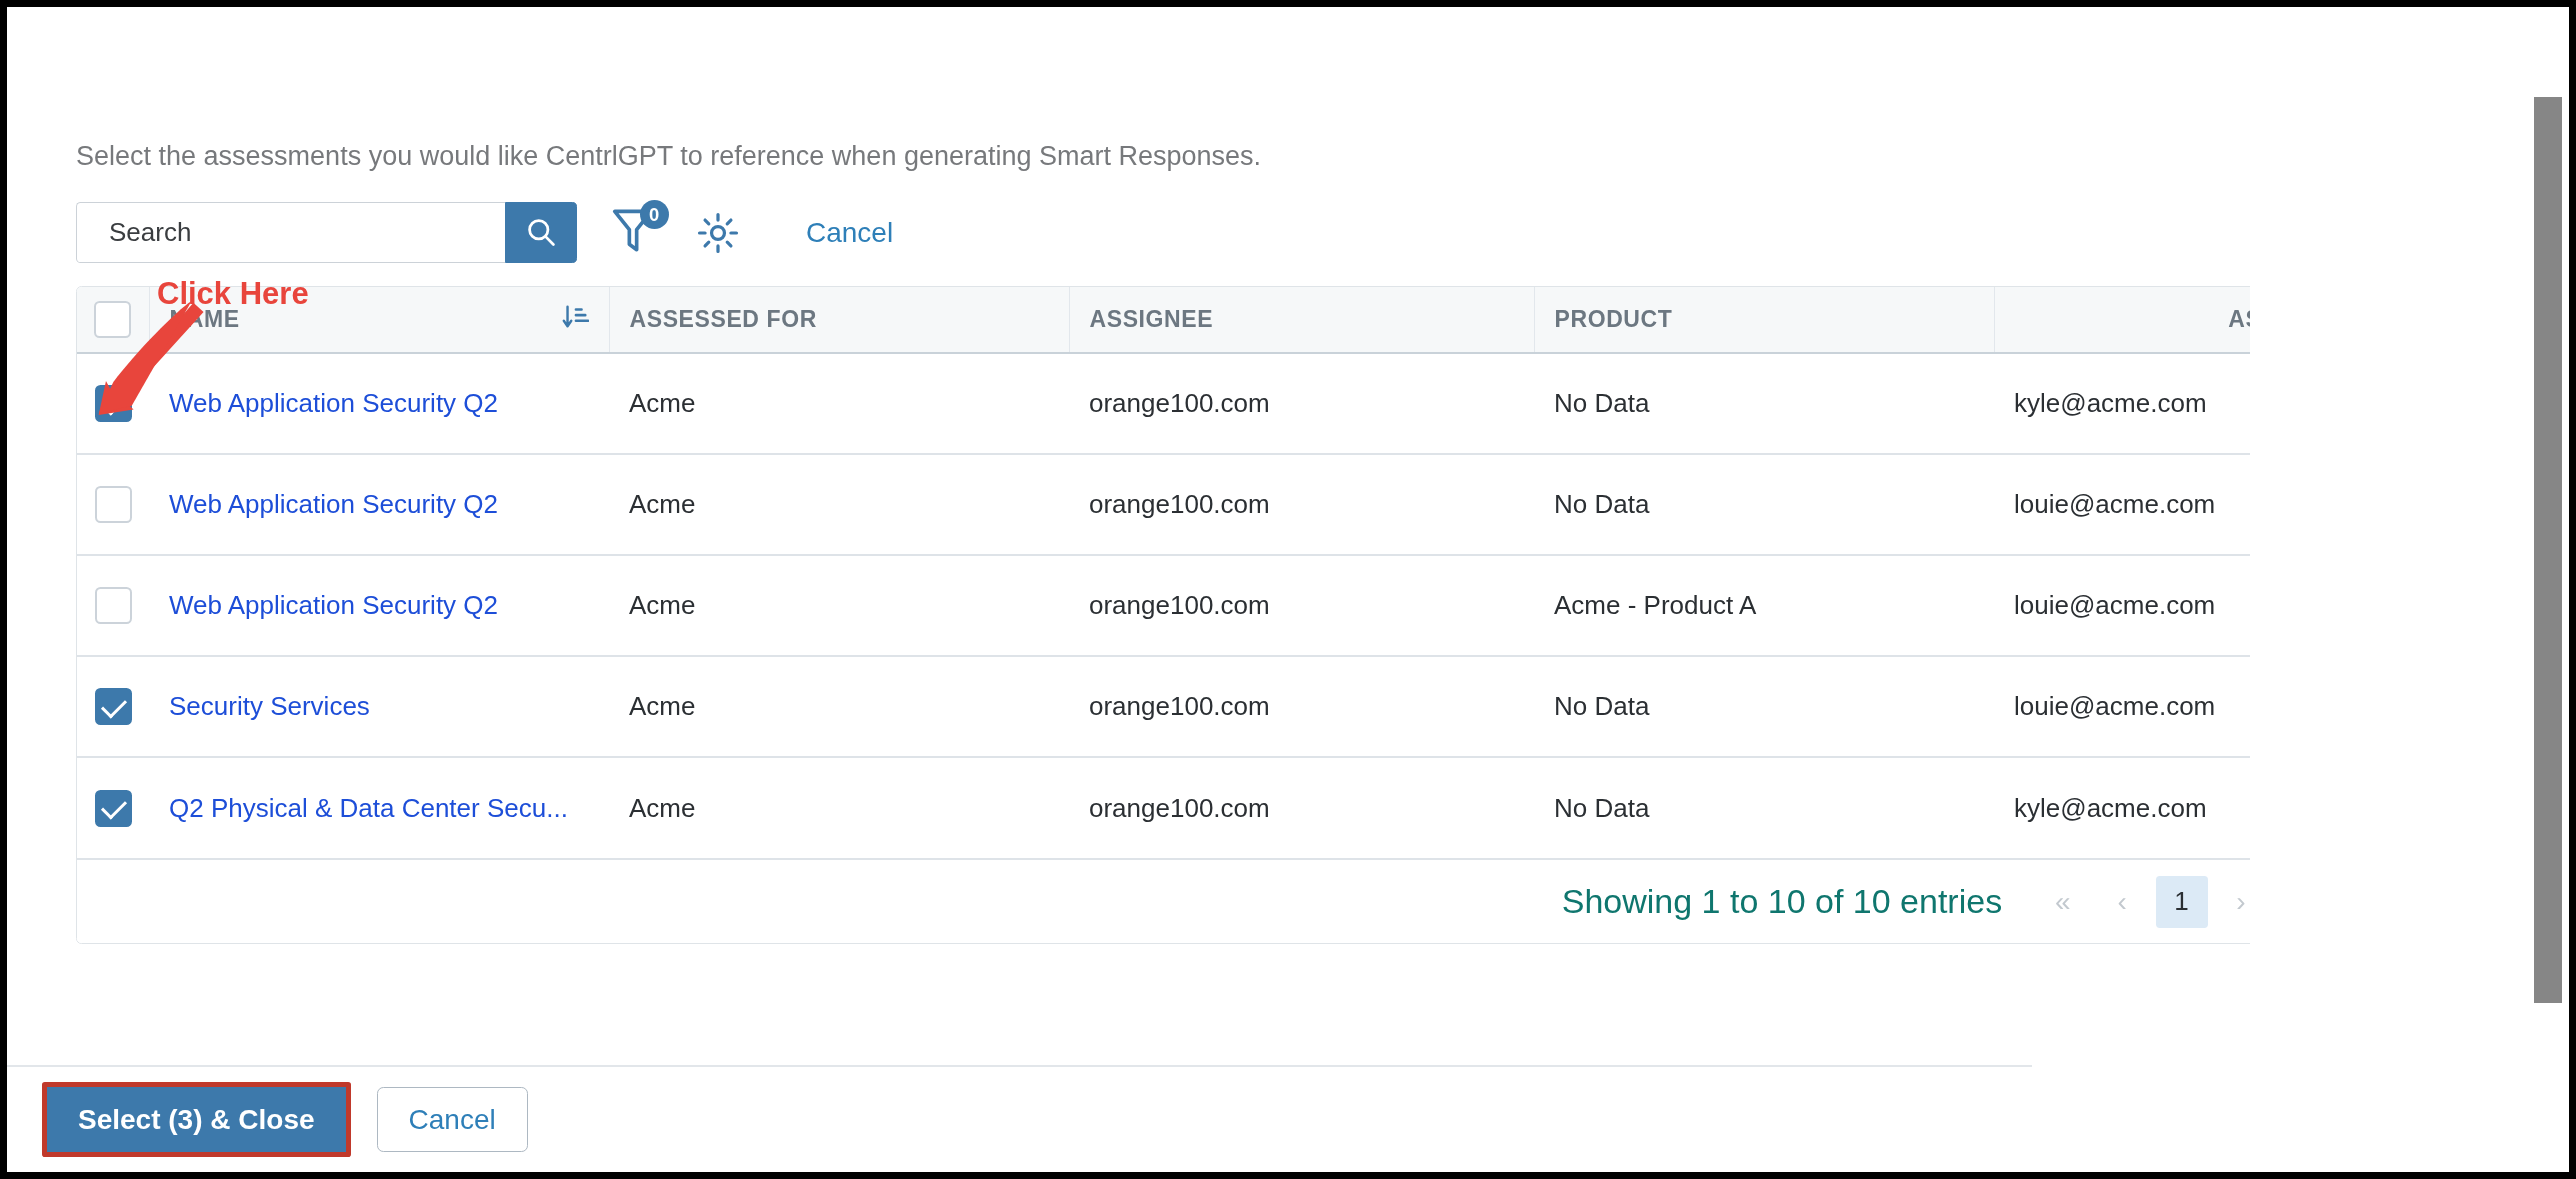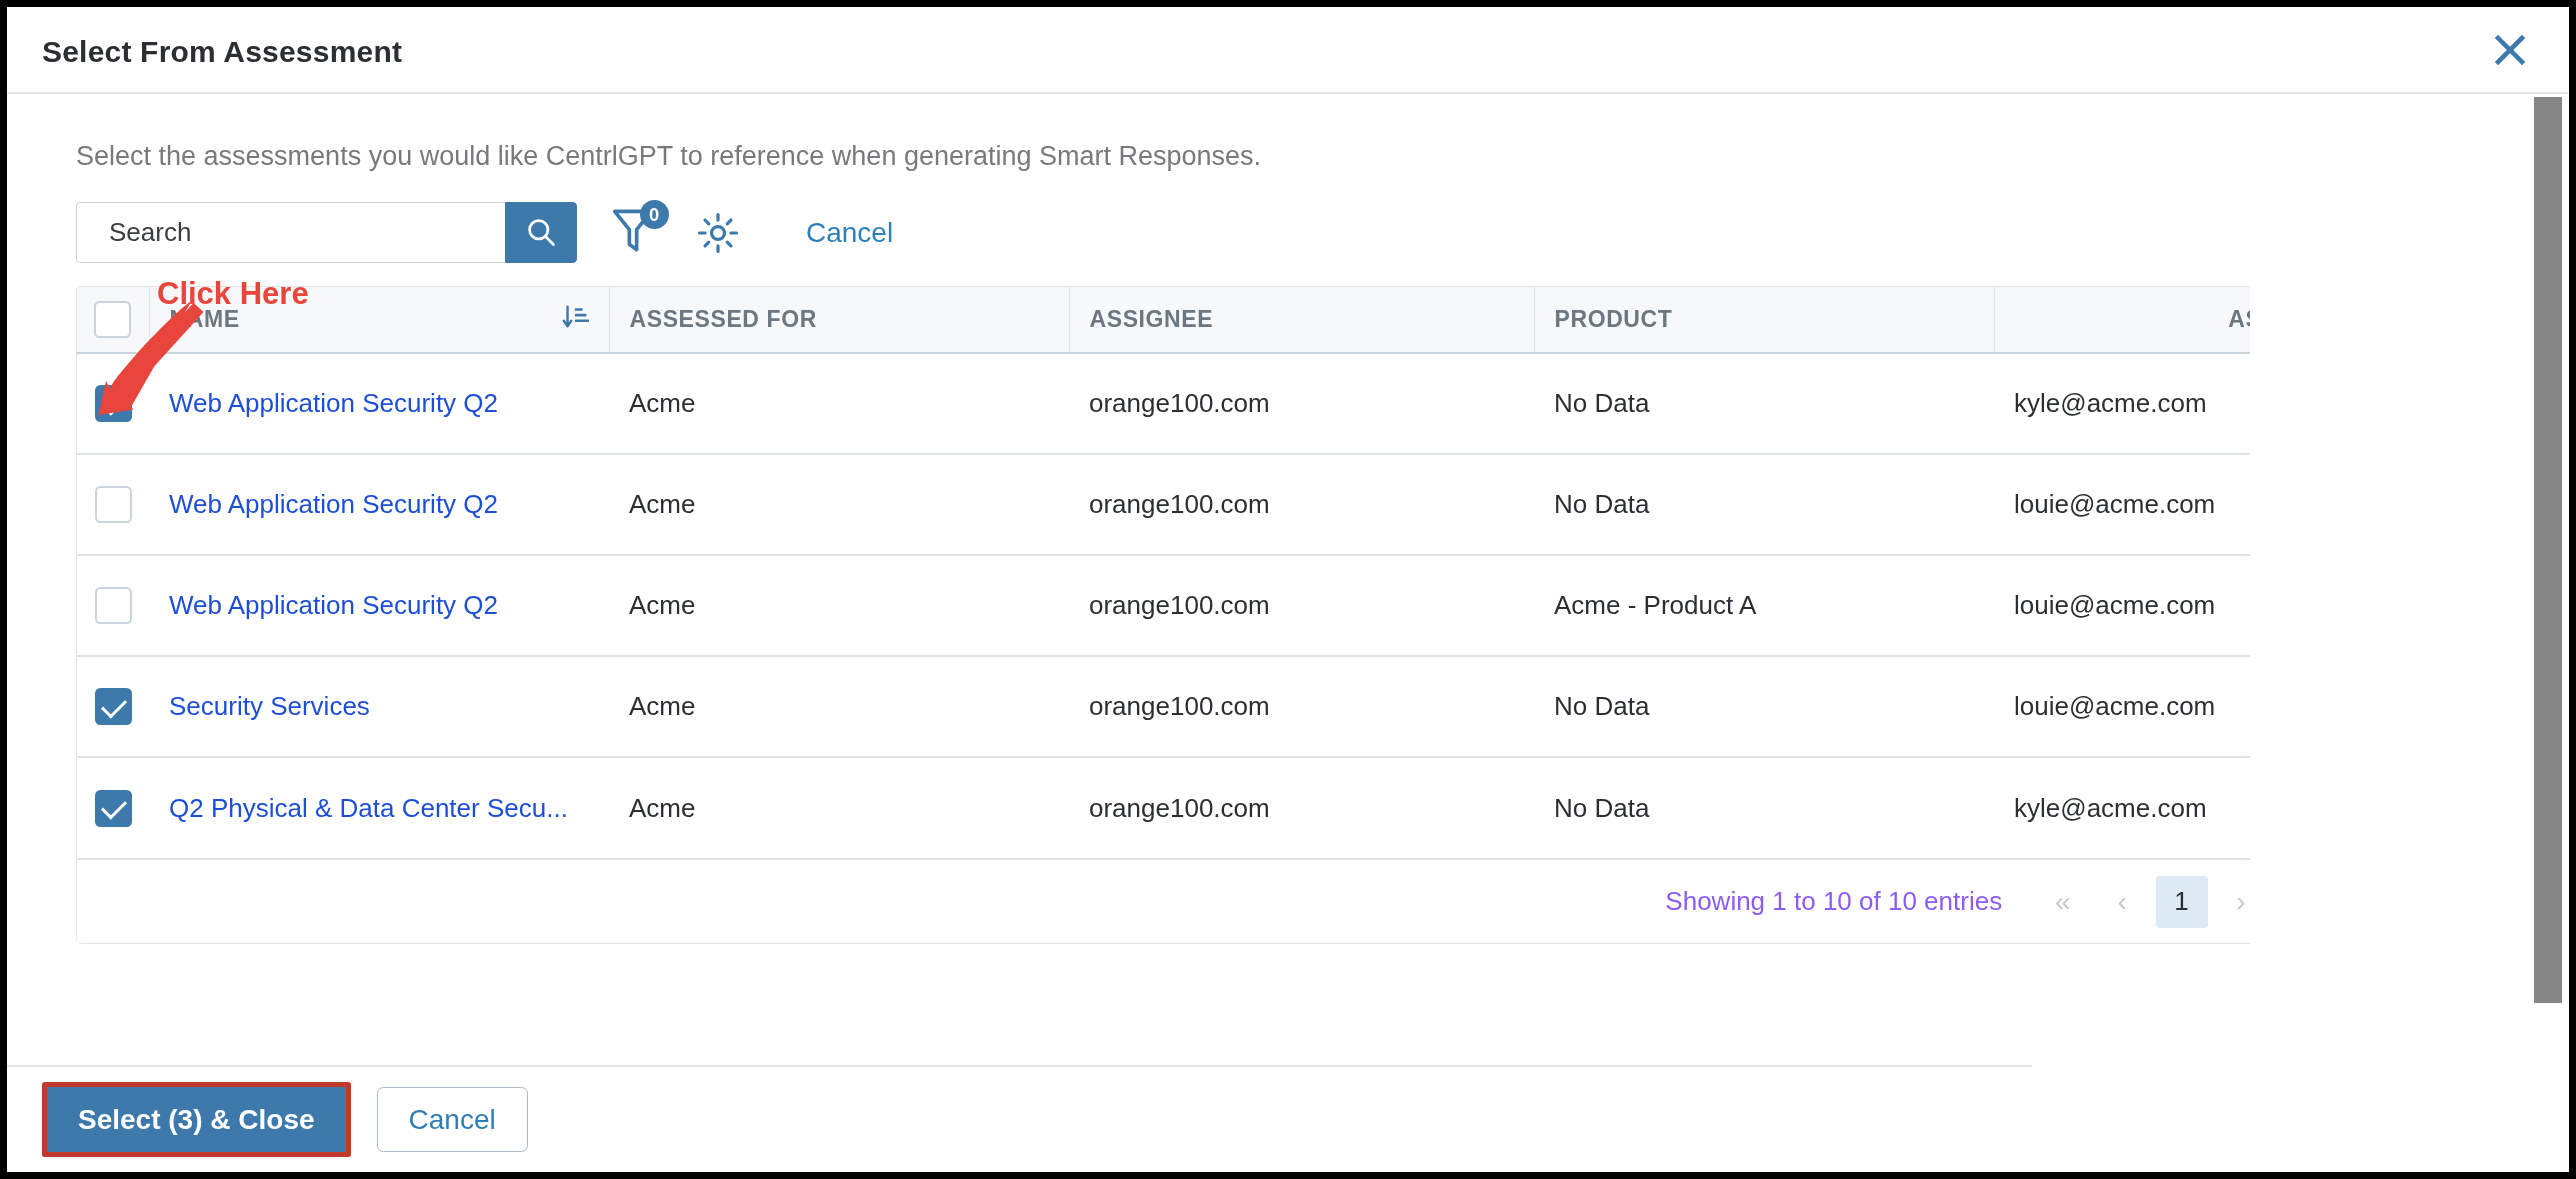--- a/index.html
+++ b/index.html
@@ -225,22 +225,22 @@
   .pagination-bar {
     height: 85px;
     display: flex;
     align-items: center;
     justify-content: flex-end;
     padding: 0 20px 0 0;
     background: #ffffff;
     border-top: 2.8px solid #dee3e8;
   }
   .showing-text {
-    font-size: 26px;
-    color: #8b5cf6;
+    font-size: 34px;
+    color: #0f766e;
     margin-right: 31px;
   }
   .pg {
     width: 52px; height: 52px;
     display: flex; align-items: center; justify-content: center;
     font-size: 28px;
     color: #c3c9cf;
     cursor: pointer;
     margin: 0 3.7px;
     border-radius: 3.7px;
@@ -335,28 +335,20 @@
     left: 64px; top: 189px;
     z-index: 29;
     pointer-events: none;
   }
 </style>
 </head>
 <body>
 
 <div class="frame">
 
-  <div class="modal-header">
-    <div class="modal-title">Select From Assessment</div>
-    <div class="close-icon">
-      <svg width="46" height="46" viewBox="0 0 50 50">
-        <path d="M12 12 L38 38 M38 12 L12 38" stroke="#3d79ab" stroke-width="5" stroke-linecap="square" fill="none"></path>
-      </svg>
-    </div>
-  </div>
 
   <div class="modal-body">
 
     <div class="intro-text">Select the assessments you would like CentrlGPT to reference when generating Smart Responses.</div>
 
     <div class="toolbar">
       <div class="search-wrap">
         <input class="search-input" type="text" placeholder="Search" style="">
         <div class="search-btn">
           <svg width="33" height="33" viewBox="0 0 36 36">

